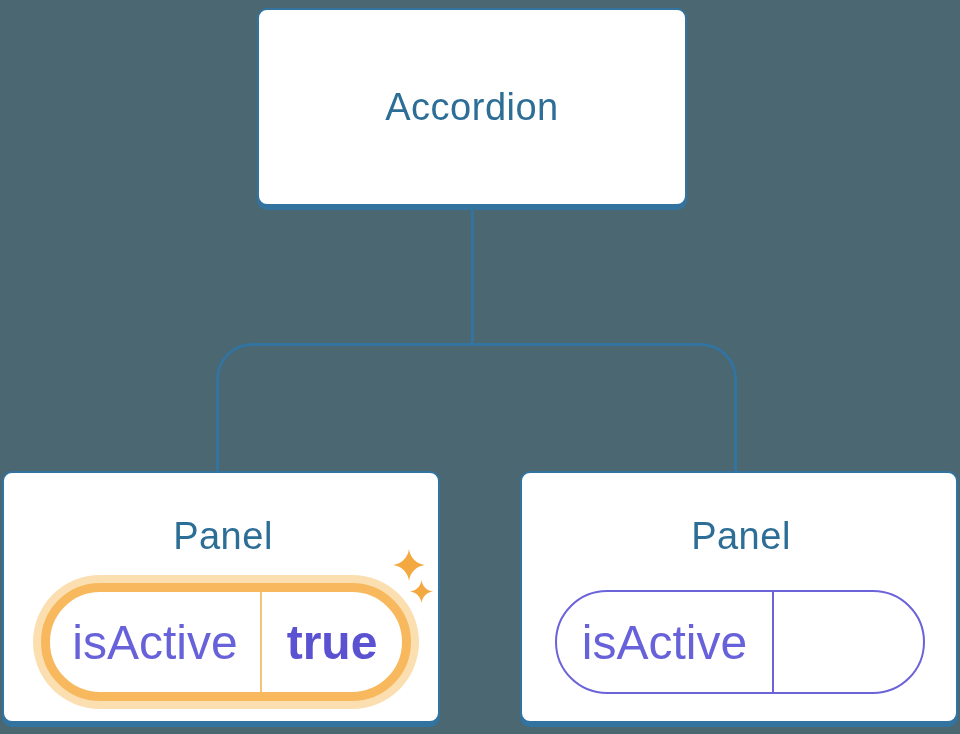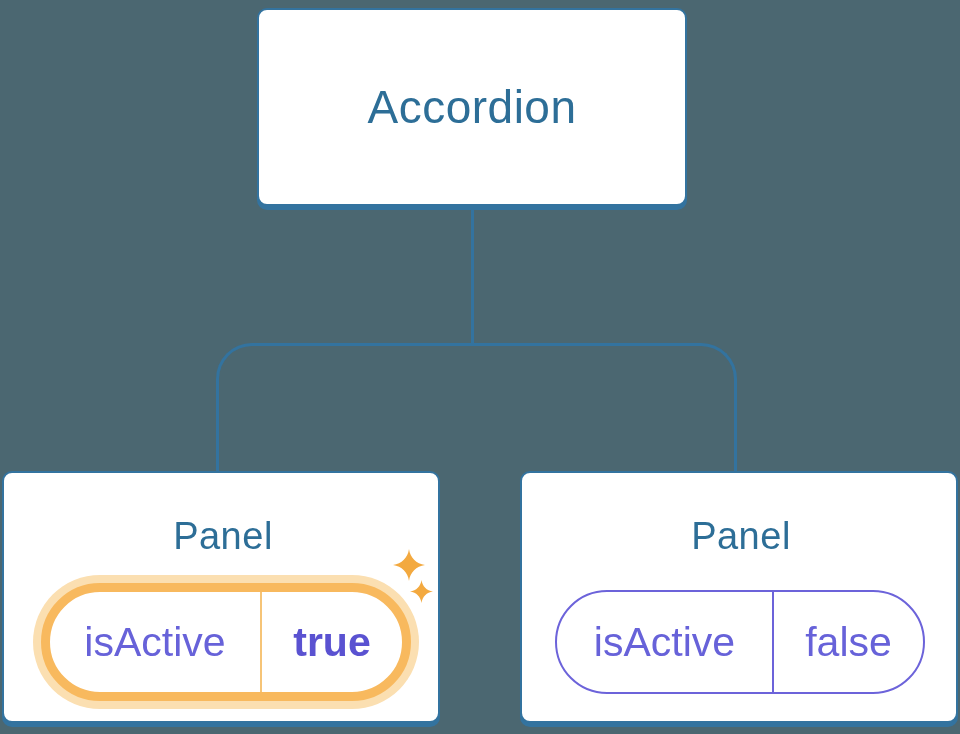--- a/index.html
+++ b/index.html
@@ -20,21 +20,21 @@
     position:absolute;background:var(--node-fill);
     border:2px solid var(--node-stroke);border-radius:10px;
     box-shadow:0 4px 0 0 var(--node-stroke);
     box-sizing:border-box;
   }
   .root-node{
     left:257px;top:8px;width:430px;height:198px;
     display:flex;align-items:center;justify-content:center;
   }
   .node-label{
-    color:var(--title-text);font-size:46px;font-weight:500;letter-spacing:0.5px;
+    color:var(--title-text);font-size:38px;font-weight:500;letter-spacing:0.5px;
   }
 
   .stem{
     position:absolute;left:471px;top:210px;width:3px;height:134px;
     background:var(--node-stroke);
   }
   .bracket{
     position:absolute;left:216px;top:343px;width:521px;height:128px;
     border-top:3px solid var(--node-stroke);
     border-left:3px solid var(--node-stroke);
@@ -50,21 +50,21 @@
     display:flex;align-items:center;justify-content:center;
     color:var(--title-text);font-size:38px;font-weight:500;letter-spacing:0.5px;
   }
 
   .pill{
     position:absolute;background:#fff;box-sizing:border-box;
     display:flex;align-items:stretch;overflow:hidden;
   }
   .pill .seg{
     display:flex;align-items:center;justify-content:center;
-    font-size:41px;color:var(--prop-text);
+    font-size:48px;color:var(--prop-text);
   }
   .pill-active{
     left:37px;top:110px;width:370px;height:118px;border-radius:60px;
     border:9px solid var(--pill-stroke-active);
     box-shadow:0 0 0 8px var(--pill-glow-active);
   }
   .pill-active .seg-name{width:210px;}
   .pill-active .divider{width:2px;background:var(--pill-divider-active);}
   .pill-active .seg-value{flex:1;font-weight:700;color:var(--prop-value-active-text);}
 
@@ -113,17 +113,16 @@
       <span class="seg seg-value">true</span>
     </div>
   </div>
 
   <div class="node panel-node right">
     <div class="panel-title">Panel</div>
 
     <div class="pill pill-inactive">
       <span class="seg seg-name">isActive</span>
       <span class="divider"></span>
-      <span class="seg seg-value">false</span>
     </div>
   </div>
 
 </div>
 
 </body></html>

